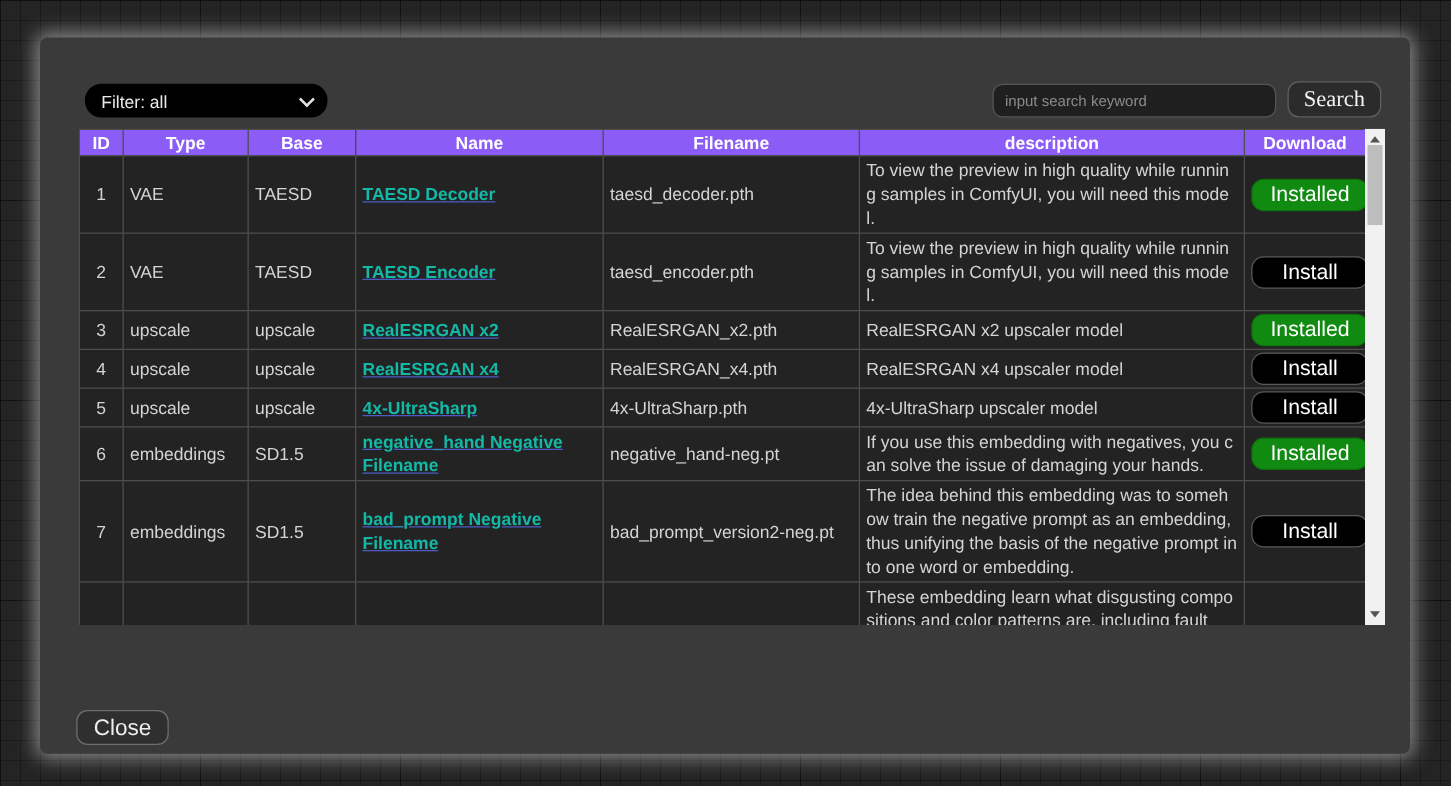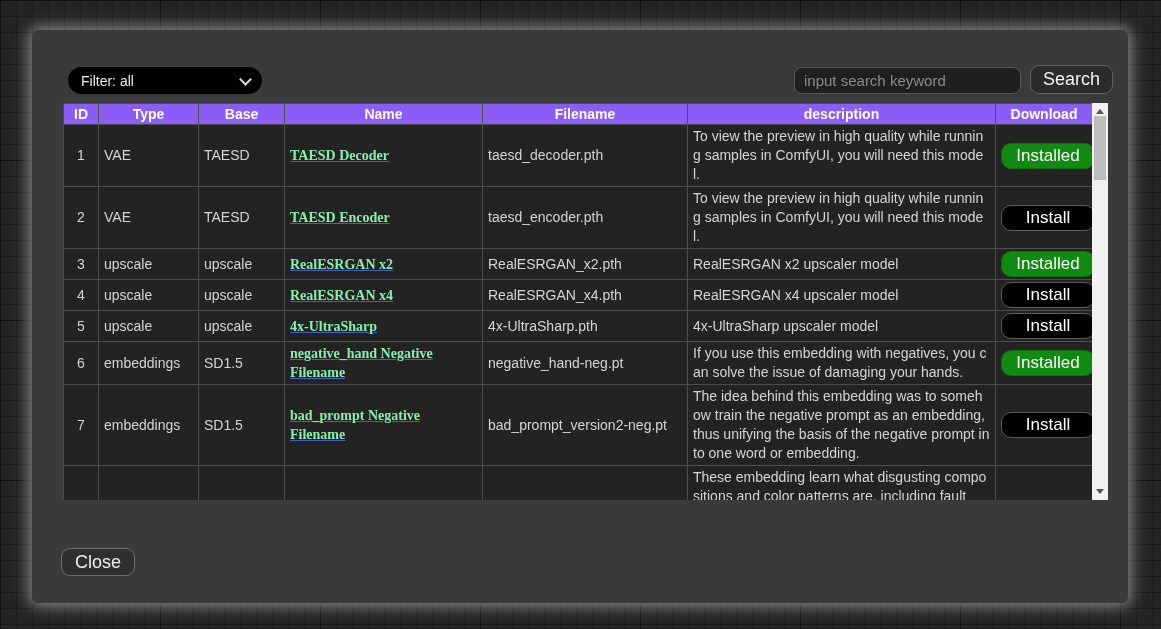--- a/index.html
+++ b/index.html
@@ -17,51 +17,51 @@
     border-radius:6px;box-shadow:0 0 16px 3px rgba(225,225,225,.55);}
   
   .select-wrap{position:absolute;left:36px;top:37px;width:194px;height:27px;}
   .filter-select{width:194px;height:27px;background:#000;color:#e9e9e9;border:1px solid #000;
     border-radius:13px;padding:0 26px 0 12px;font-size:14px;-webkit-appearance:none;appearance:none;
     font-family:"Liberation Sans",sans-serif;}
   .chevron{position:absolute;right:12px;top:8px;width:7px;height:7px;border-right:2px solid #e0e0e0;
     border-bottom:2px solid #e0e0e0;transform:rotate(45deg);pointer-events:none;}
   .search-input{position:absolute;left:762px;top:37px;width:227px;height:27px;box-sizing:border-box;
     background:#1f1f1f;border:1px solid #565656;border-radius:8px;color:#7dd3fc;padding:0 9px;
-    font-size:15px;font-family:"Liberation Sans",sans-serif;}
+    font-size:12px;font-family:"Liberation Sans",sans-serif;}
   .search-input::placeholder{color:#8b8b8b;}
   .search-btn{position:absolute;left:998px;top:35px;height:29px;background:#2b2b2b;color:#f2f2f2;
     border:1px solid #606060;border-radius:9px;font-size:18px;padding:0 12px;
-    font-family:Liberation Sans, sans-serif;}
+    font-family:Liberation Serif, serif;}
   
   .table-wrap{position:absolute;left:31px;top:73px;width:1045px;height:397px;overflow:hidden;}
   table{border-collapse:collapse;table-layout:fixed;width:1029px;}
   th{background:#8b5cf6;color:#fff;font-weight:bold;font-size:14px;text-align:center;
     border:1px solid #4e4e4e;padding:2px 3px;height:15px;}
   td{background:#232323;color:#d4d4d4;font-size:14px;border:1px solid #4e4e4e;
     padding:2px 5px;vertical-align:middle;line-height:19px;}
   td.c-id{text-align:center;}
   td.c-name{font-weight:bold;}
   td.c-desc{word-break:break-all;line-height:19px;}
   td.c-dl{text-align:center;}
-  a.model-link{color:#86efac;font-weight:bold;text-decoration:underline;
-    text-decoration-color:#4b5cc4;cursor:pointer;font-family:Liberation Serif, serif;}
+  a.model-link{color:#14b8a6;font-weight:bold;text-decoration:underline;
+    text-decoration-color:#4b5cc4;cursor:pointer;}
   .dl-btn{font-family:"Liberation Sans",sans-serif;font-size:17px;color:#fff;border-radius:10px;
     padding:2px 8px;min-width:94px;box-sizing:border-box;text-align:center;}
   .dl-btn.installed{background:#108a10;border:1px solid #0d700d;}
   .dl-btn.install{background:#000;border:1px solid #5a5a5a;}
   
   .scrollbar{position:absolute;right:0;top:0;width:16px;height:397px;background:#f1f1f1;}
   .sb-arrow{position:absolute;left:4px;width:0;height:0;}
   .sb-arrow.up{top:6px;border-left:4px solid transparent;border-right:4px solid transparent;
     border-bottom:5px solid #545454;}
   .sb-arrow.down{bottom:6px;border-left:4px solid transparent;border-right:4px solid transparent;
     border-top:5px solid #545454;}
   .sb-thumb{position:absolute;left:2px;top:13px;width:12px;height:64px;background:#bdbdbd;}
-  .close-btn{position:absolute;left:29px;top:518px;height:28px;background:#2f2f2f;color:#eee;
+  .close-btn{position:absolute;left:29px;top:538px;height:28px;background:#2f2f2f;color:#eee;
     border:1px solid #6e6e6e;border-radius:9px;font-size:18px;padding:0 13px;
     font-family:"Liberation Sans",sans-serif;}
 </style>
 </head>
 <body>
 
 <div class="canvas">
   <div class="dialog">
 
     <div class="select-wrap">

